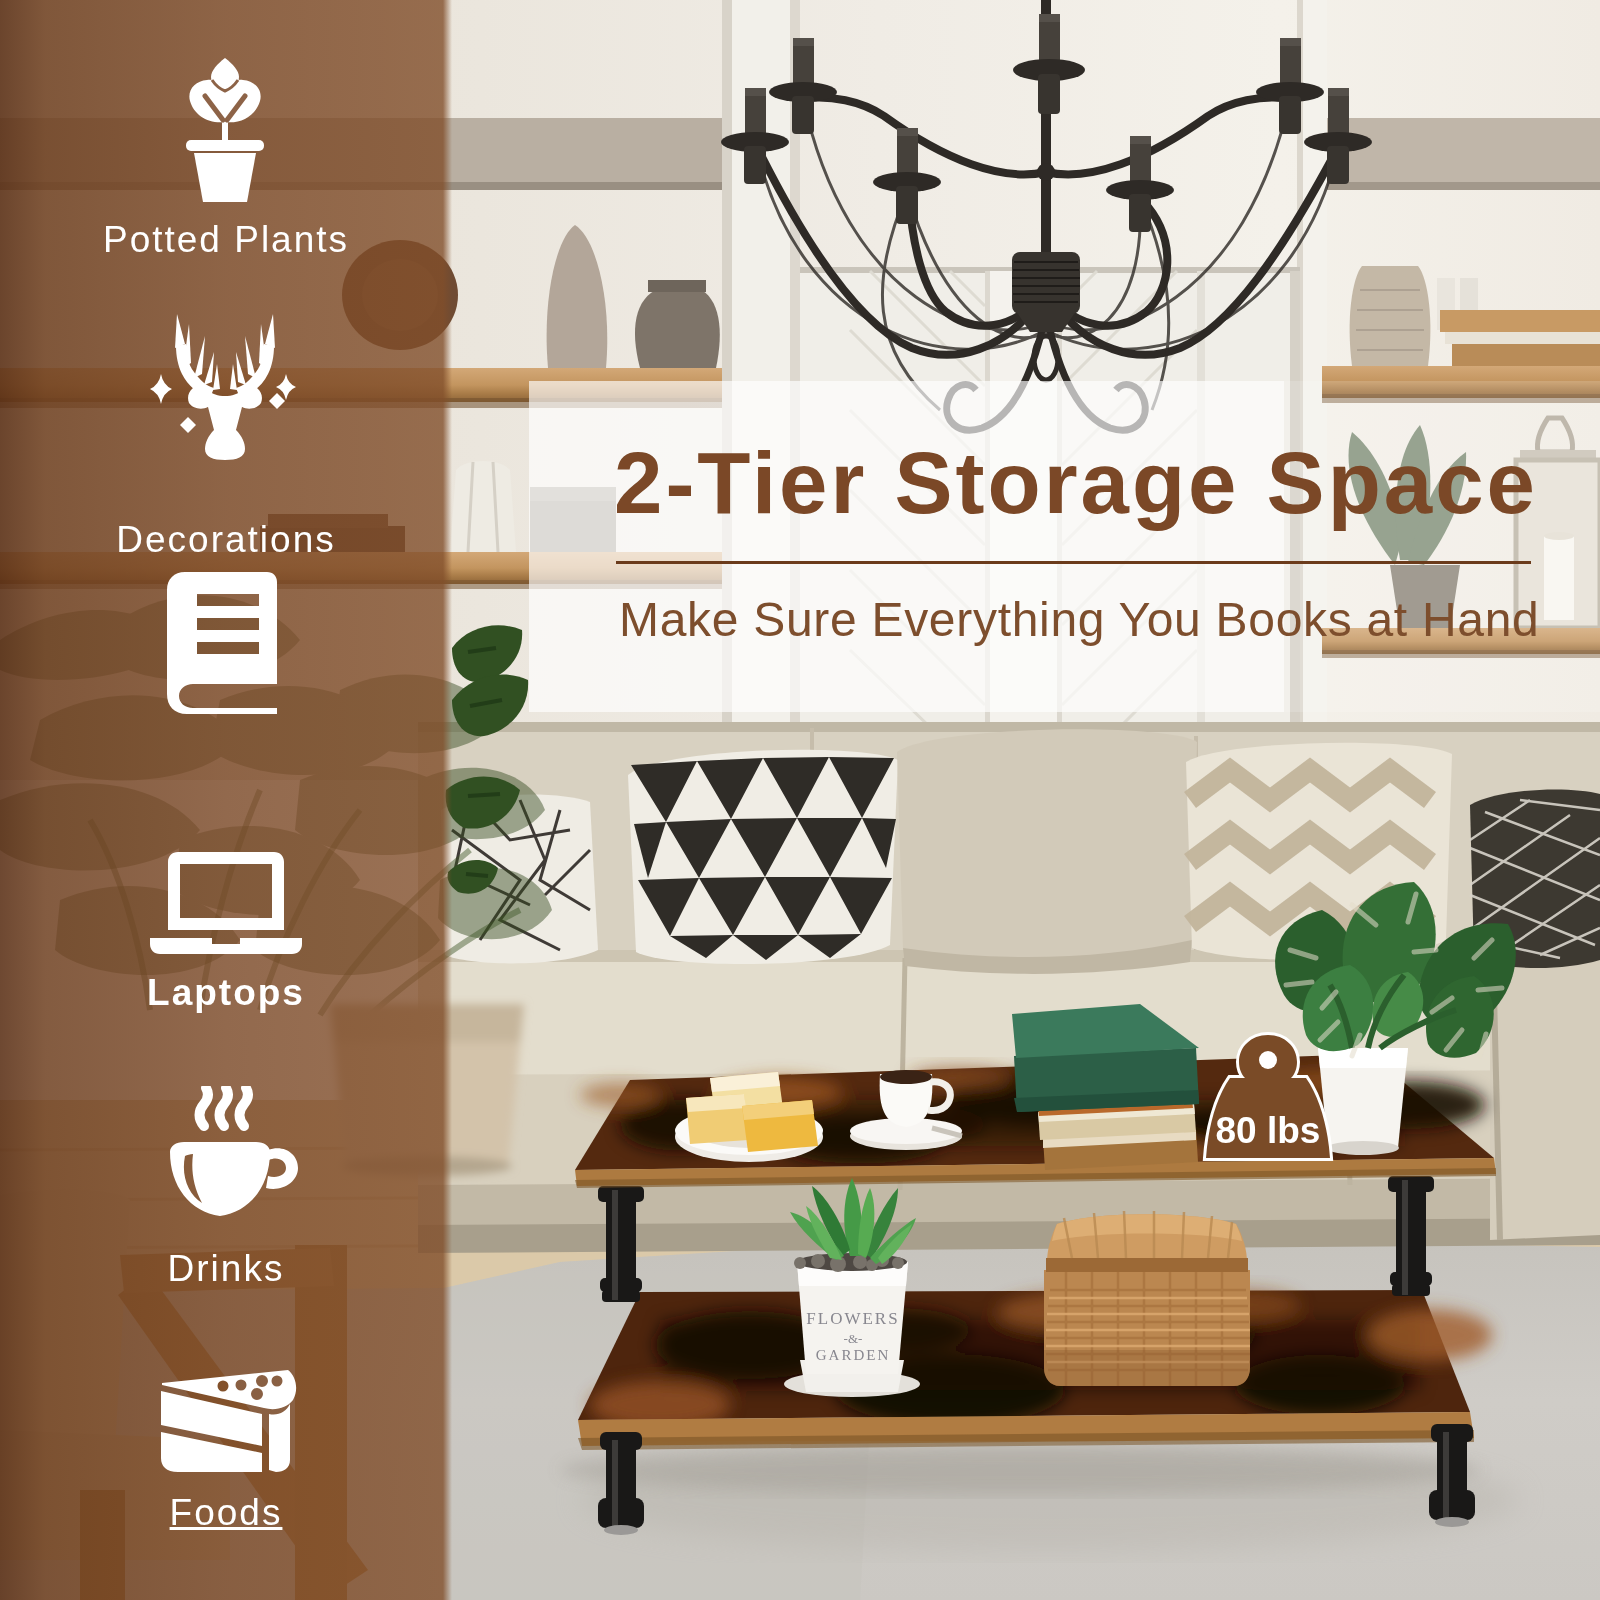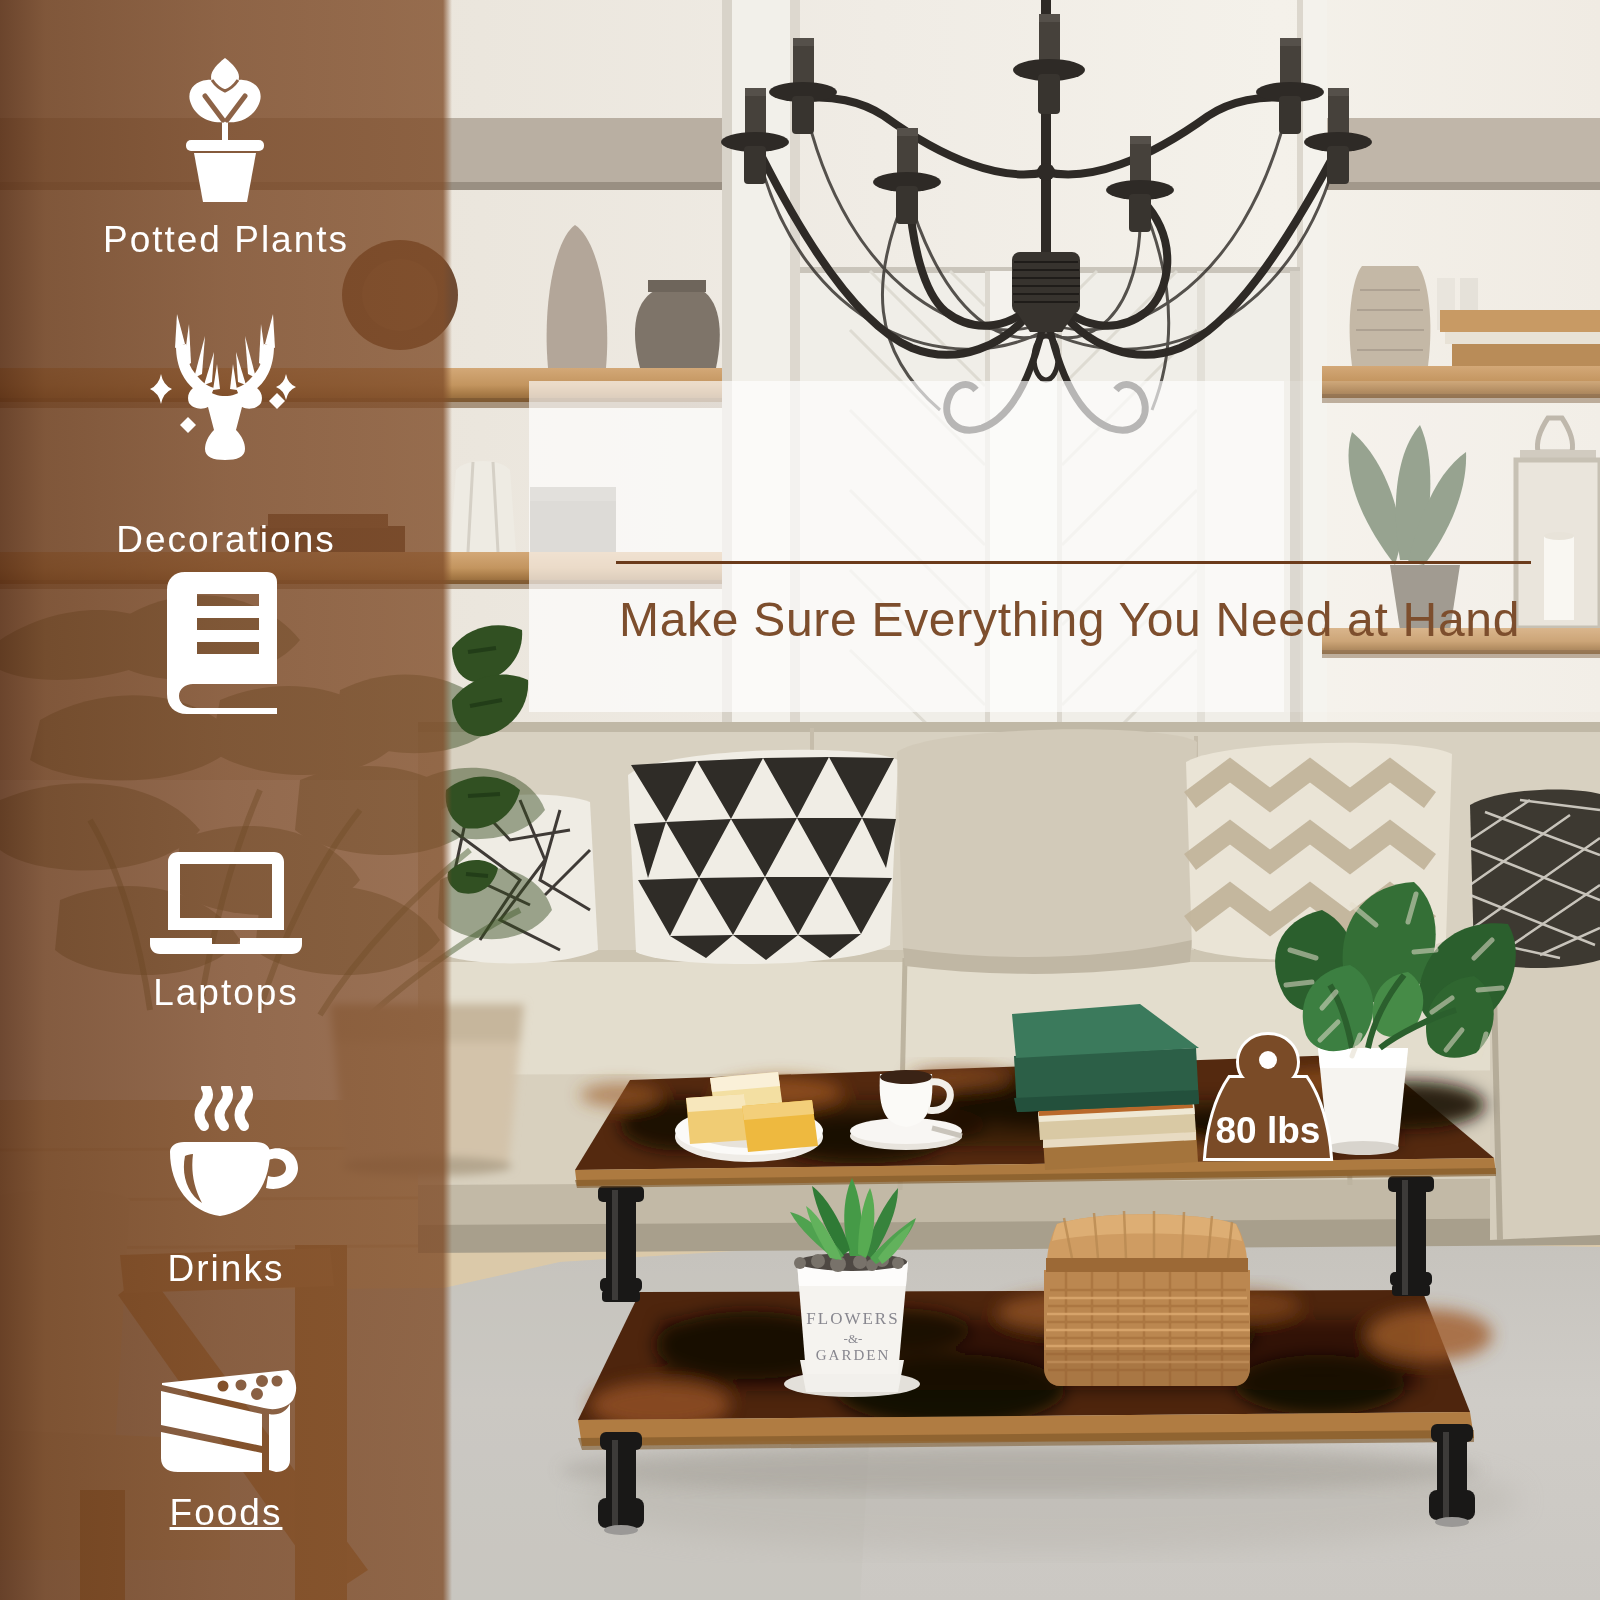--- a/index.html
+++ b/index.html
@@ -498,22 +498,23 @@
     <path d="M1046 1258 L1248 1258 L1248 1272 L1046 1272 Z" fill="#9c6936"></path>
     <g stroke="#b98a52" stroke-width="2.5" opacity="0.8">
       <path d="M1064 1218 L1072 1258 M1094 1213 L1098 1258 M1124 1211 L1126 1258 M1154 1211 L1154 1258 M1184 1212 L1182 1258 M1212 1216 L1208 1258 M1232 1222 L1228 1258"></path>
     </g>
   </g>
 </g>
 </svg>
 
 <div class="band"></div>
 <div class="band2"></div>
+<div class="head">2-Tier Storage Space</div>
 <div class="divline"></div>
-<div class="sub">Make Sure Everything You Need at Hand</div>
+<div class="sub">Make Sure Everything You Books at Hand</div>
 <div class="tint"></div>
 
 <svg class="icon" style="left:186px;top:58px;" width="78" height="146" viewBox="0 0 78 146" xmlns="http://www.w3.org/2000/svg">
   <g fill="#ffffff">
     <path d="M39 0 C31 6 25 13 25 19 C25 27 31 32 39 33 C47 32 53 27 53 19 C53 13 47 6 39 0 Z"></path>
     <path d="M39 64 C22 66 8 57 4 43 C1 32 9 23 21 22 C31 21 37 26 39 33 C41 26 47 21 57 22 C69 23 77 32 74 43 C70 57 56 66 39 64 Z"></path>
     <rect x="36" y="36" width="6" height="48"></rect>
     <rect x="0" y="82" width="78" height="11" rx="5"></rect>
     <path d="M8 95 L70 95 L61 144 L17 144 Z"></path>
   </g>
@@ -572,16 +573,16 @@
       M99 26 m-6 0 a6 6 0 1 0 12 0 a6 6 0 1 0 -12 0
       M119 13 m-5.5 0 a5.5 5.5 0 1 0 11 0 a5.5 5.5 0 1 0 -11 0"></path>
     <path d="M3 23 L104 46 L104 78 L3 57 Z"></path>
     <path d="M3 64 L104 85 L104 104 L20 104 C8 104 3 98 3 90 Z"></path>
     <path d="M111 46 C120 48 128 44 132 36 L132 92 C132 100 126 104 118 104 L111 102 Z"></path>
   </g>
 </svg>
 
 <div class="lbl" style="top:219px;">Potted Plants</div>
 <div class="lbl" style="top:471px;margin-top:48px;">Decorations</div>
-<div class="lbl" style="top:972px;">Laptops</div>
+<div class="lbl" style="top:972px;font-weight:bold;">Laptops</div>
 <div class="lbl" style="top:1248px;text-align:center;">Drinks</div>
 <div class="lbl" style="top:1492px;text-decoration:underline;">Foods</div>
 </div>
 
 </body></html>

